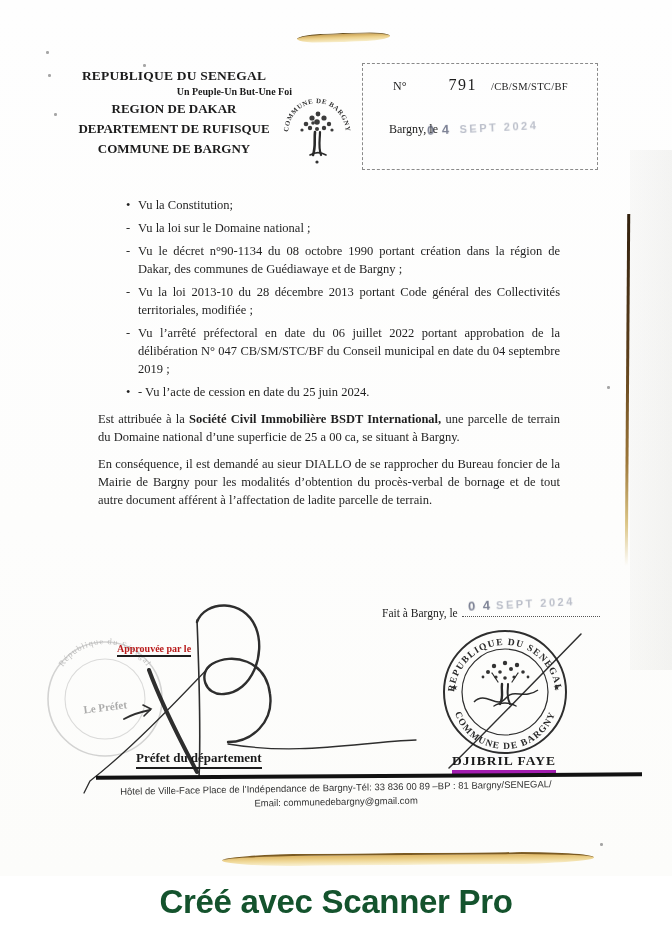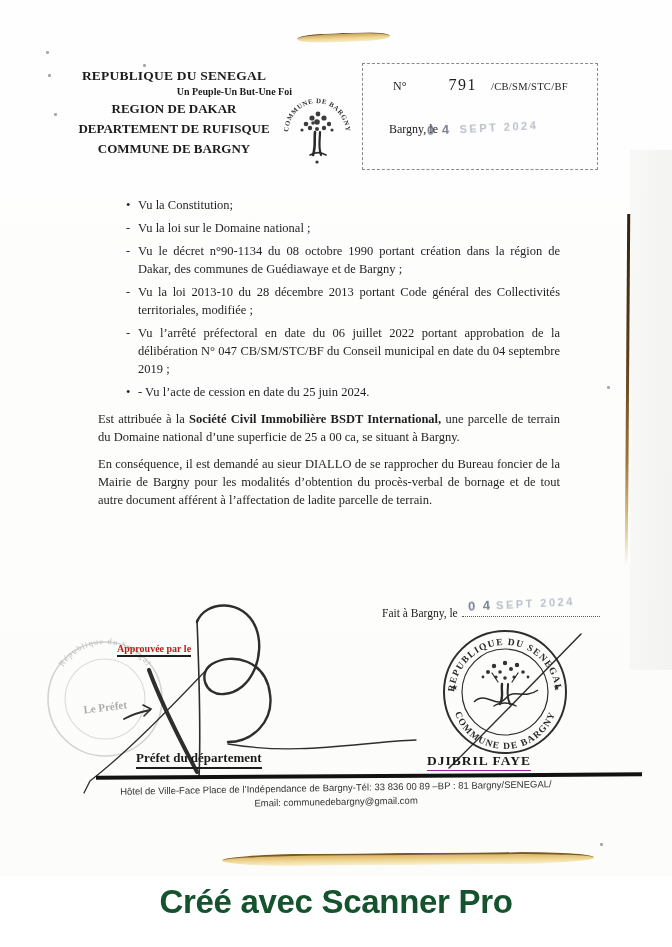--- a/index.html
+++ b/index.html
@@ -52,21 +52,21 @@
   .vu .vtext{flex:1;text-align:justify;}
   .vu.full{padding-left:0;}
   .para{text-align:justify;margin:9px 0 0 0;}
   .b{font-weight:bold;}
   
   .fait{left:382px;top:600px;font-size:11.5px;color:#1d1d1d;white-space:nowrap;}
   .fait .leader{display:inline-block;width:138px;border-bottom:1.5px dotted #555;margin-left:4px;position:relative;height:16px;}
   .fait .leader .box-stamp2{position:absolute;left:6px;top:-4px;}
   .sig-label{left:117px;top:643px;font-size:10px;font-weight:bold;border-bottom:2px solid #1d1d1d;padding-bottom:1px;color:#b91c1c;}
   .sig-title{left:136px;top:750px;font-size:13px;font-weight:bold;border-bottom:2px solid #1d1d1d;padding-bottom:1px;color:#1a1a1a;}
-  .sig-name{left:427px;top:753px;font-size:13.5px;font-weight:bold;letter-spacing:1px;border-bottom:1px solid #a21caf;padding-bottom:1px;color:#1a1a1a;}
+  .sig-name{left:452px;top:753px;font-size:13.5px;font-weight:bold;letter-spacing:1px;border-bottom:6px solid #a21caf;padding-bottom:1px;color:#1a1a1a;}
   .sig-svg{left:0;top:0;width:672px;height:947px;pointer-events:none;}
   .stamp-right{left:438px;top:626px;}
   .stamp-left{left:42px;top:636px;opacity:.72;filter:blur(.4px);}
   
   .rule{left:96px;top:774px;width:546px;height:3.5px;background:#121212;transform:rotate(-0.35deg);}
   .footer{left:56px;top:781px;width:560px;text-align:center;transform:rotate(-1deg);
     font-family:"Liberation Sans",sans-serif;font-size:9.5px;line-height:1.5;color:#333;}
   
   .caption{left:0;top:883px;width:672px;text-align:center;
     font-family:"Liberation Sans",sans-serif;font-weight:bold;font-size:33px;color:#14532d;letter-spacing:-.3px;}

